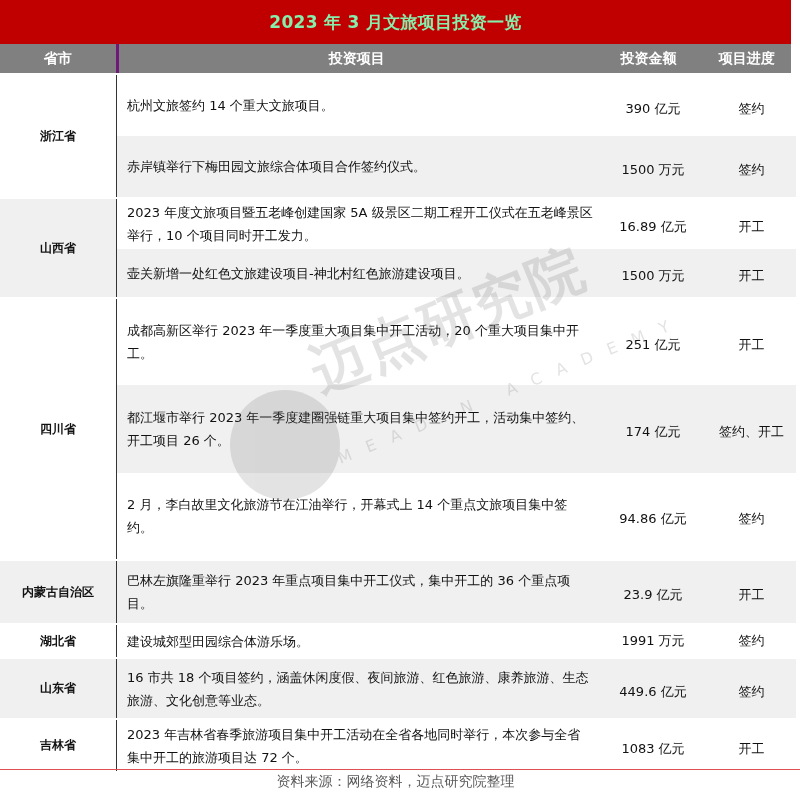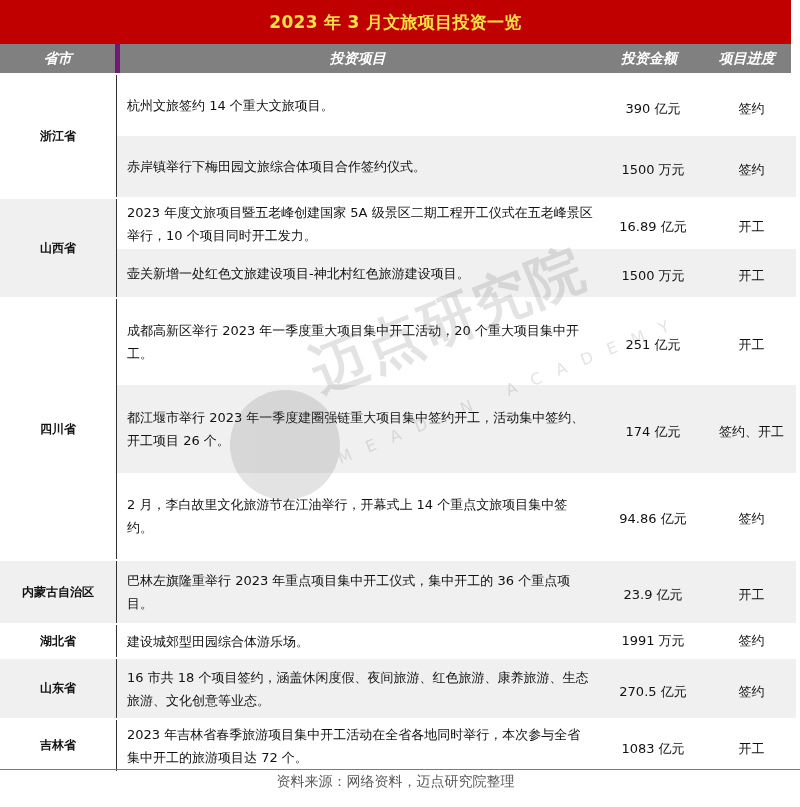--- a/index.html
+++ b/index.html
@@ -1,28 +1,28 @@
 <!DOCTYPE html>
 <html><head>
   <meta charset="utf-8">
   <style>
     html, body { margin: 0; padding: 0; background: #ffffff; }
     body { width: 800px; height: 807px; position: relative; overflow: hidden;
            font-family: "DejaVu Sans", "Liberation Sans", sans-serif; color: #111; }
     .wrap { position: absolute; left: 0; top: 0; width: 791px; }
-    .title { height: 44px; background: #c00000; color: #fde047; font-size: 17px; font-weight: bold;
+    .title { height: 44px; background: #c00000; color: #86efac; font-size: 17px; font-weight: bold;
              display: flex; align-items: center; justify-content: center; letter-spacing: 0.3px; }
     .header { height: 29px; background: #808080; color: #fff; font-size: 14px; font-weight: bold;
-              display: flex; align-items: center; font-style: italic; }
+              display: flex; align-items: center; }
     .header .c { text-align: center; }
     .c-prov { width: 116px; }
     .c-proj { width: 478px; }
     .c-amt { width: 108px; }
     .c-prog { width: 89px; }
-    .header .c-proj { border-left: 5px solid #701a75; align-self: stretch; display:flex; align-items:center; justify-content:center; }
+    .header .c-proj { border-left: 3px solid #701a75; align-self: stretch; display:flex; align-items:center; justify-content:center; }
     .group { display: flex; position: relative; border-top: 2px solid #fff; }
     .group:first-of-type { border-top: none; }
     .prov { width: 116px; flex: 0 0 116px; display: flex; align-items: center; justify-content: center;
             font-size: 12px; font-weight: bold; }
     .rows { flex: 1; border-left: 1px solid #333; }
     .row { display: flex; align-items: center; font-size: 13px; }
     .row .proj { width: 466px; padding: 0 6px 0 10px; line-height: 23px; }
     .row .amt { width: 108px; text-align: center; padding-top: 6px; }
     .row .prog { width: 89px; text-align: center; padding-top: 6px; }
     .white { background: #ffffff; }
@@ -124,21 +124,21 @@
         <div class="prog" style="padding-top:0">签约</div>
       </div>
     </div>
   </div>
 
   <div class="group">
     <div class="prov gray">山东省</div>
     <div class="rows">
       <div class="row gray" style="height:59px">
         <div class="proj">16 市共 18 个项目签约，涵盖休闲度假、夜间旅游、红色旅游、康养旅游、生态旅游、文化创意等业态。</div>
-        <div class="amt">270.5 亿元</div>
+        <div class="amt">449.6 亿元</div>
         <div class="prog">签约</div>
       </div>
     </div>
   </div>
 
   <div class="group">
     <div class="prov white">吉林省</div>
     <div class="rows">
       <div class="row white" style="height:51px">
         <div class="proj">2023 年吉林省春季旅游项目集中开工活动在全省各地同时举行，本次参与全省集中开工的旅游项目达 72 个。</div>

